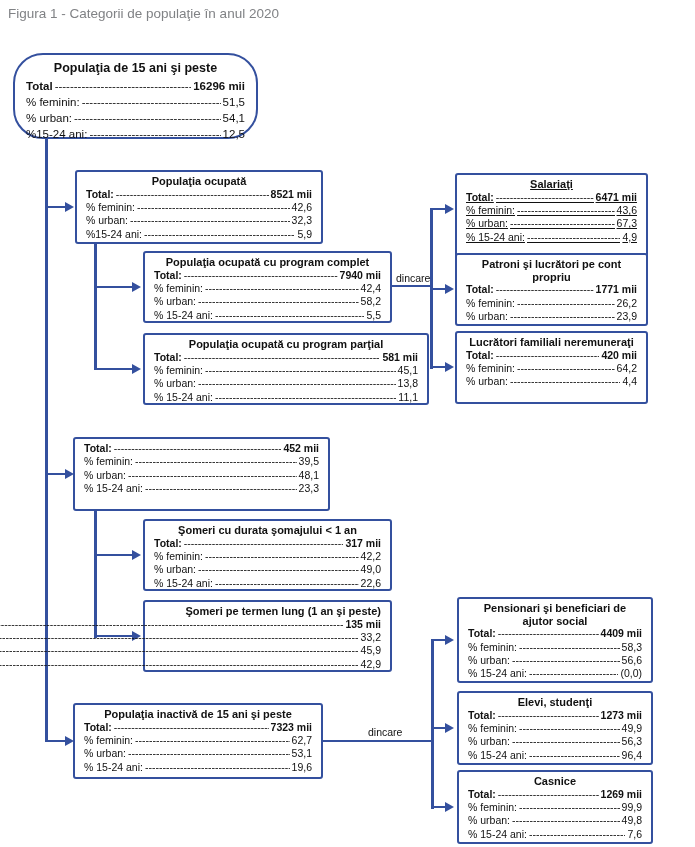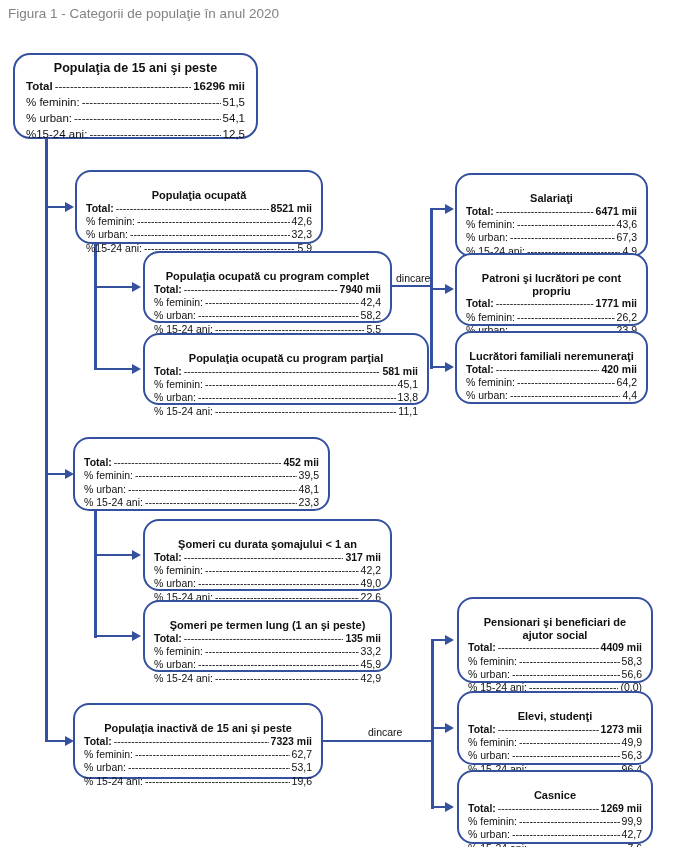--- a/index.html
+++ b/index.html
@@ -14,43 +14,43 @@
     font-family:"Liberation Sans", sans-serif;color:var(--color-text);
     overflow:hidden;
   }
   .fig-title{
     position:absolute;left:8px;top:6px;margin:0;
     font-size:13.5px;font-weight:normal;color:var(--color-title);
   }
   
   .box{
     position:absolute;box-sizing:border-box;background:#fff;
-    border:2px solid var(--color-border);border-radius:16px;
-    padding:17px 9px 2px;display:flex;flex-direction:column;
+    border:2px solid var(--color-border);border-radius:3px;
+    padding:3px 9px 2px;display:flex;flex-direction:column;
     font-size:10.5px;line-height:13.4px;
   }
   .box .bt{text-align:center;font-weight:bold;font-size:11px;line-height:12.6px;}
   .r{display:flex;align-items:baseline;}
   .l{white-space:nowrap;}
   .d{flex:1;overflow:hidden;white-space:nowrap;margin:0 2px;}
   .d::after{content:"----------------------------------------------------------------------------------------------------------------------------";}
   .v{white-space:nowrap;}
   .b{font-weight:bold;}
-  .box.lg{font-size:11.5px;line-height:16px;padding:6px 11px 2px;border-radius:17px;}
+  .box.lg{font-size:11.5px;line-height:16px;padding:6px 11px 2px;border-radius:30px;}
   .box.lg .bt{font-size:12.5px;line-height:15px;margin-bottom:2px;}
   #b0{left:13px;top:53px;width:245px;height:86px;}
   #b1{left:75px;top:170px;width:248px;height:74px;}
   #b2{left:143px;top:251px;width:249px;height:72px;}
   #b3{left:143px;top:333px;width:286px;height:72px;}
-  #b4{left:455px;top:173px;width:193px;height:84px;}
+  #b4{left:455px;top:173px;width:193px;height:84px;text-decoration:underline;}
   #b5{left:455px;top:253px;width:193px;height:73px;}
   #b6{left:455px;top:331px;width:193px;height:73px;}
   #b7{left:73px;top:437px;width:257px;height:74px;}
   #b8{left:143px;top:519px;width:249px;height:72px;}
-  #b9{left:143px;top:600px;width:249px;height:72px;}
+  #b9{left:143px;top:600px;width:249px;height:72px;align-items:flex-end;}
   #b10{left:73px;top:703px;width:250px;height:76px;}
   #b11{left:457px;top:597px;width:196px;height:86px;}
   #b12{left:457px;top:691px;width:196px;height:74px;}
   #b13{left:457px;top:770px;width:196px;height:74px;}
   
   .ln{position:absolute;background:var(--color-line);height:2px;}
   .lnv{position:absolute;background:var(--color-line);width:3px;}
   .ar{
     position:absolute;width:0;height:0;
     border-top:5px solid transparent;border-bottom:5px solid transparent;
@@ -421,20 +421,20 @@
       <span class="v b">1269 mii</span>
     </div>
   <div class="r">
       <span class="l">% feminin:</span>
       <span class="d"></span>
       <span class="v">99,9</span>
     </div>
   <div class="r">
       <span class="l">% urban:</span>
       <span class="d"></span>
-      <span class="v">42,7</span>
+      <span class="v">49,8</span>
     </div>
   <div class="r">
       <span class="l">% 15-24 ani:</span>
       <span class="d"></span>
       <span class="v">7,6</span>
     </div>
 </div>
 
 </body></html>

